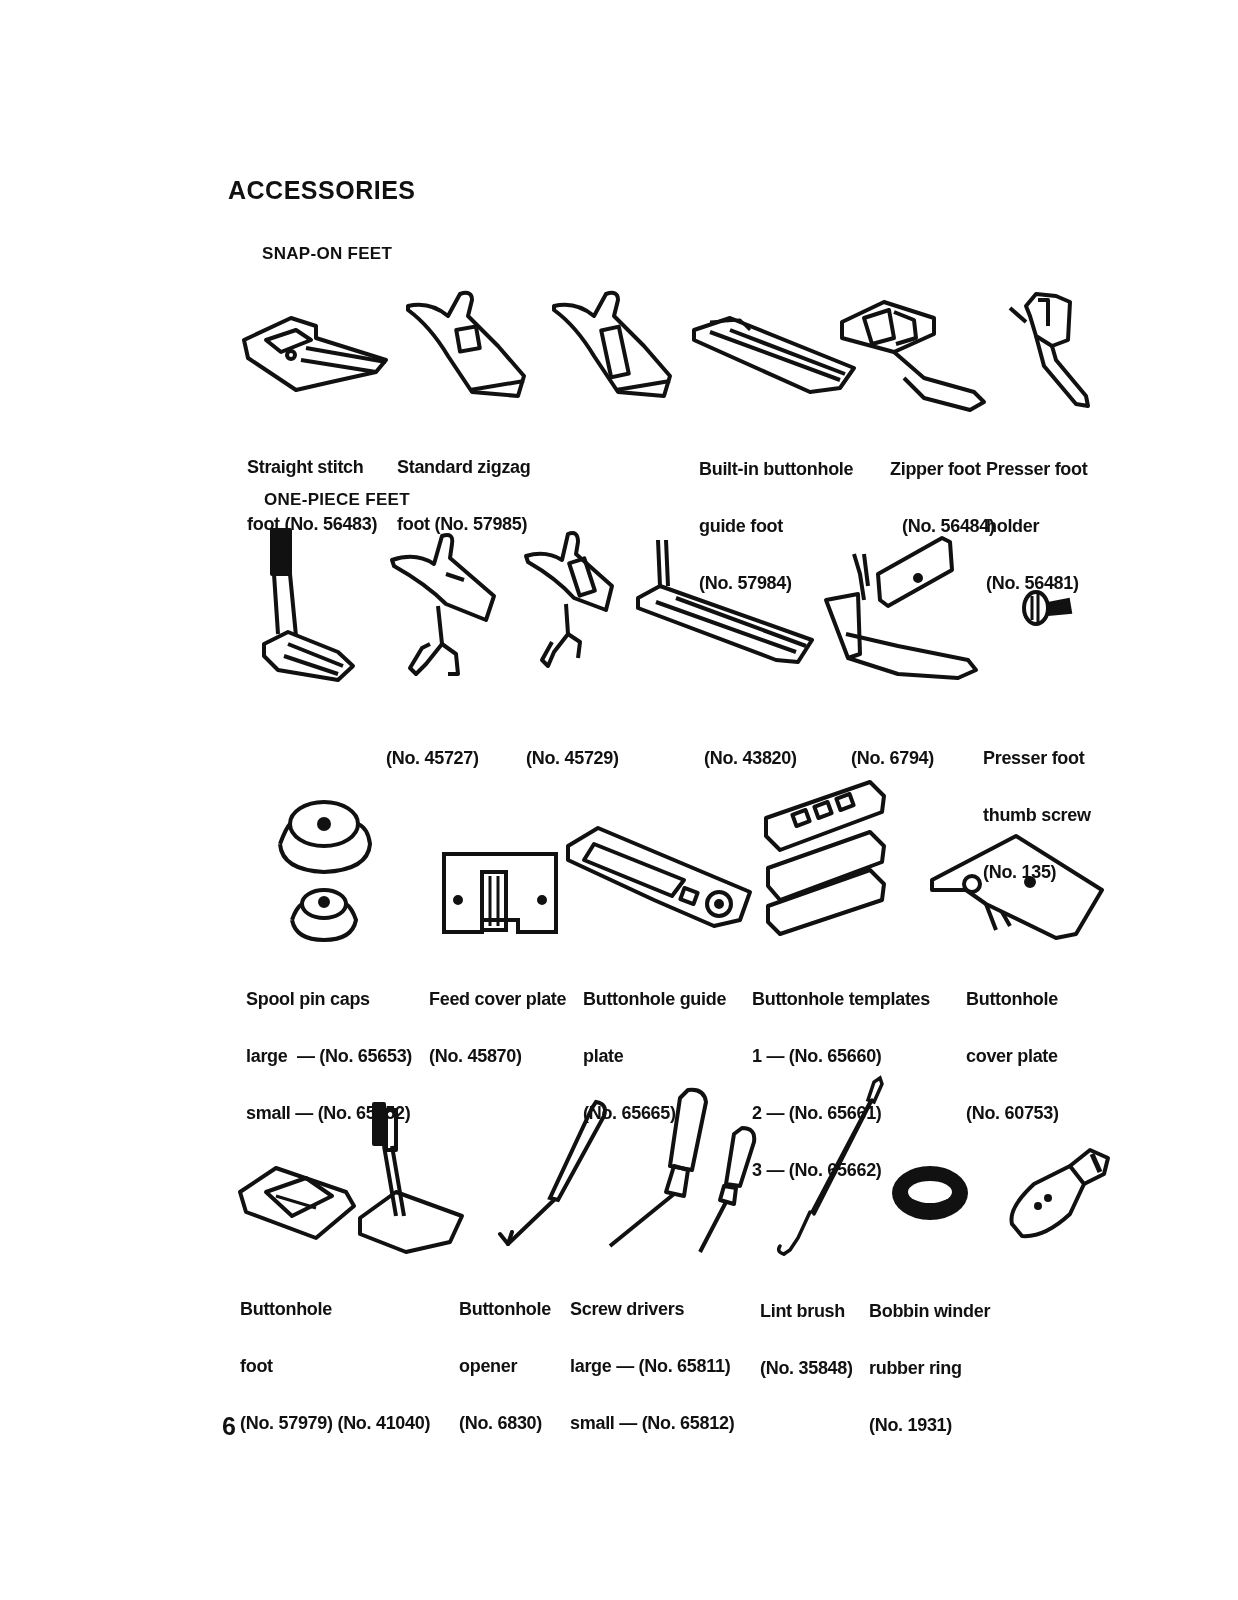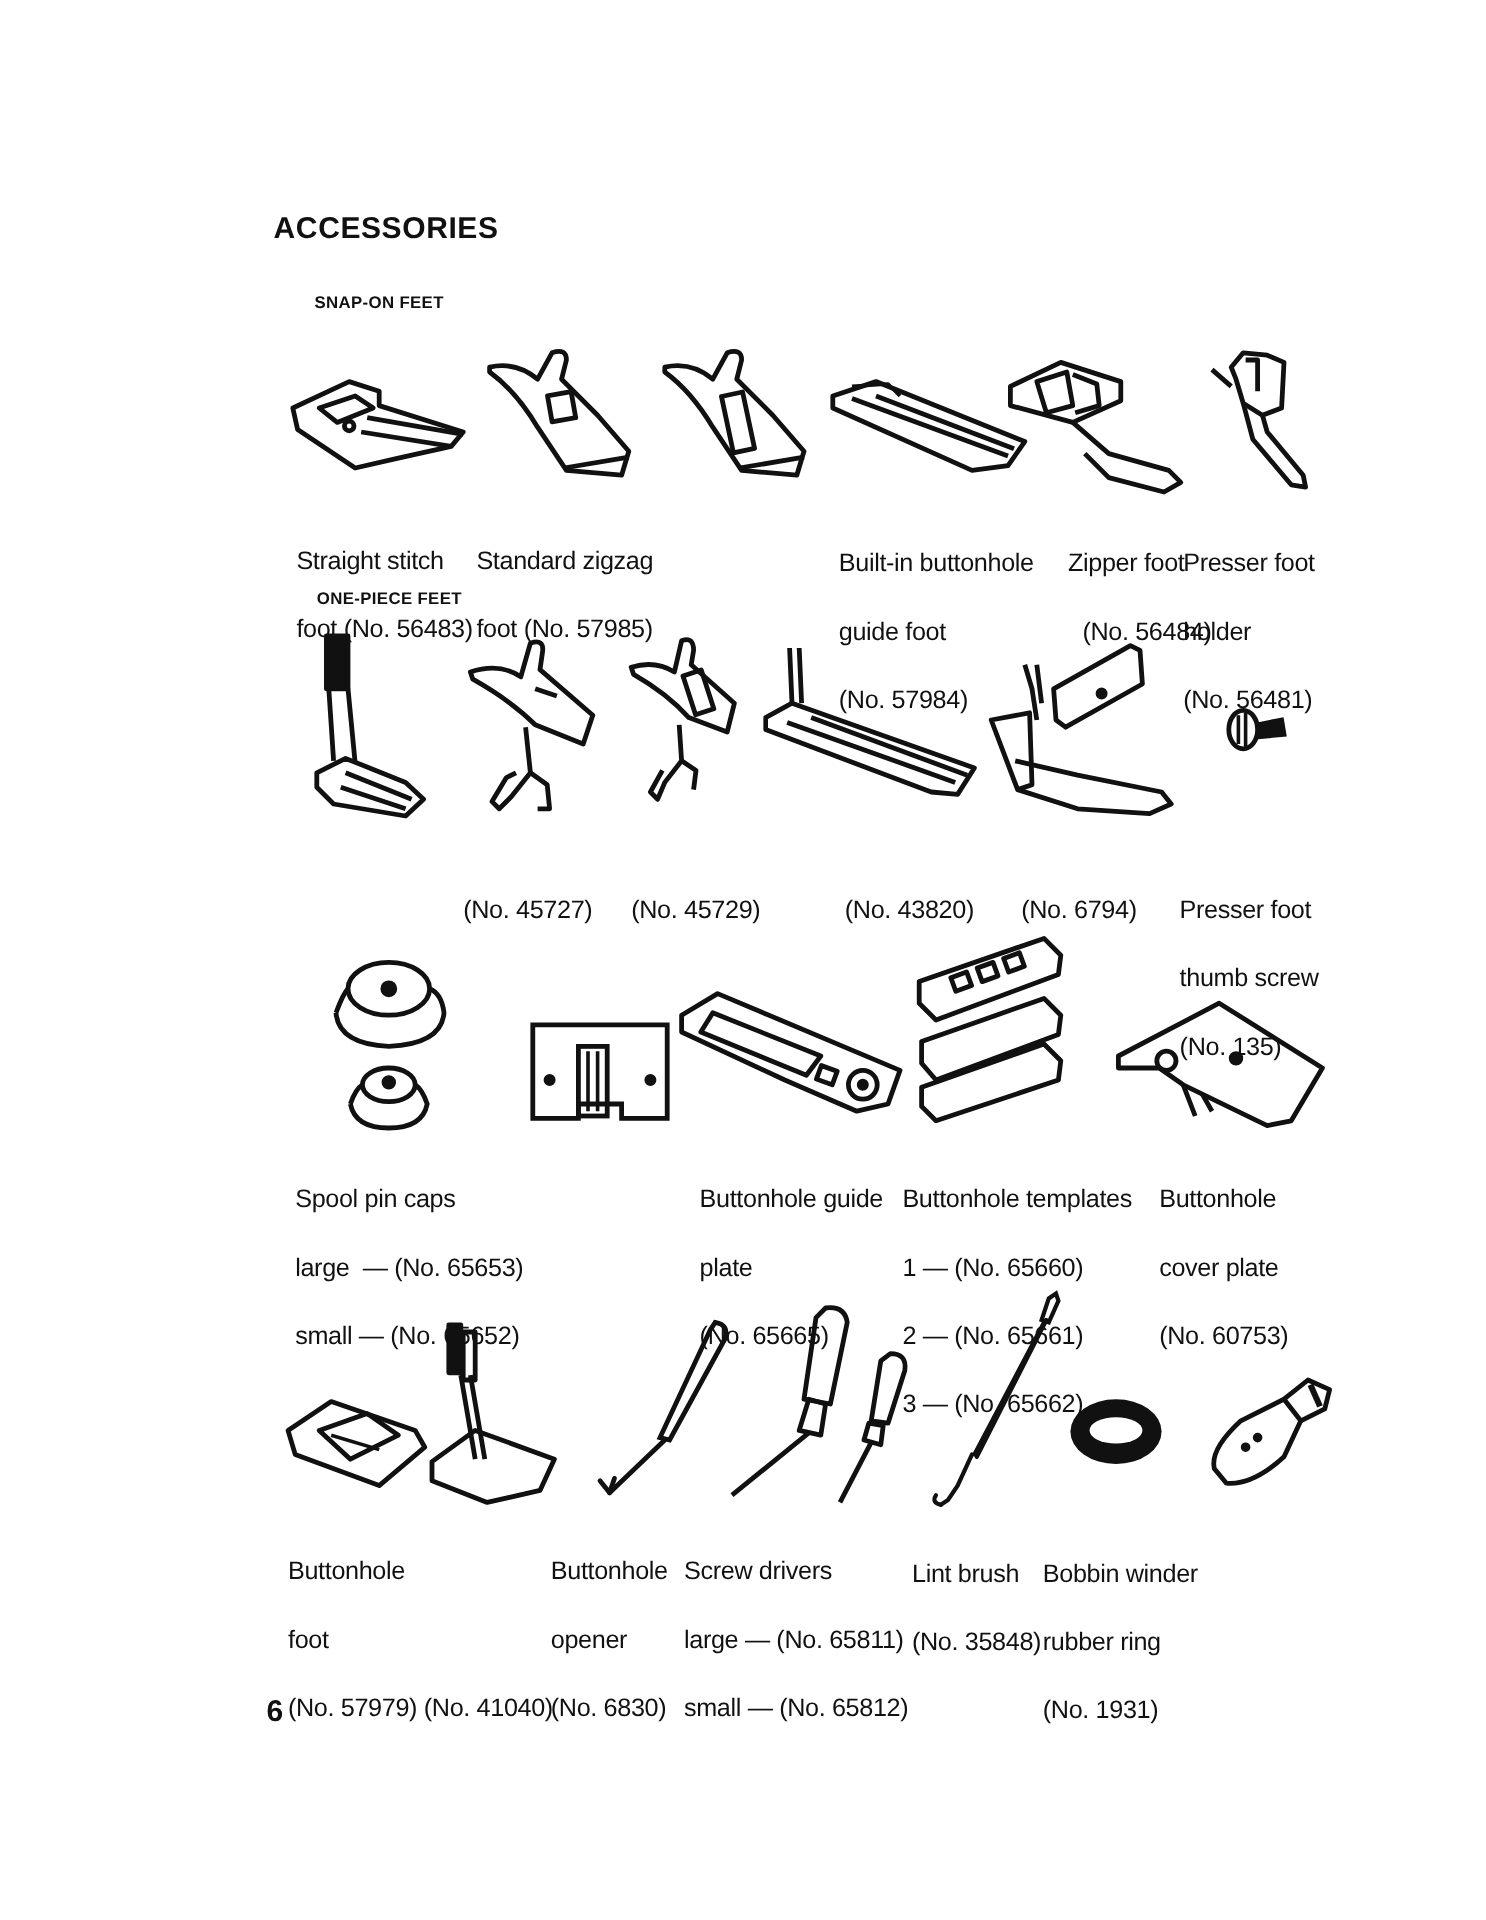--- a/index.html
+++ b/index.html
@@ -1,20 +1,20 @@
 <!DOCTYPE html>
 <html><head>
 <meta charset="utf-8">
 <style>
   html, body { margin:0; padding:0; background:#ffffff; }
   body { width:1238px; height:1600px; position:relative; overflow:hidden; font-family:"Liberation Sans", sans-serif; color:#111; }
   .page { position:absolute; left:0; top:0; width:1238px; height:1514px; }
   .h1 { position:absolute; left:228px; top:176px; font-size:25px; font-weight:bold; letter-spacing:0.5px; }
-  .h2 { position:absolute; font-size:14px; font-weight:bold; letter-spacing:0.3px; }
-  .cap { position:absolute; font-size:21px; font-weight:normal; line-height:19px; white-space:pre; letter-spacing:-0.3px; }
+  .h2 { position:absolute; font-size:17px; font-weight:bold; letter-spacing:0.3px; }
+  .cap { position:absolute; font-size:18px; font-weight:bold; line-height:19px; white-space:pre; letter-spacing:-0.3px; }
   .cap span { display:block; }
   .fig { position:absolute; }
   .fig svg { display:block; }
   .pagenum { position:absolute; left:222px; top:1412px; font-size:25px; font-weight:bold; }
 </style>
 </head>
 <body>
 
 <div class="page">
 
@@ -205,20 +205,24 @@
       <circle cx="46" cy="54" r="8"></circle>
       <circle cx="104" cy="52" r="4" fill="#111"></circle>
       <path d="M60 74 L70 100 M76 82 L84 96"></path>
     </svg>
   </div>
 
   <div class="cap" style="left:246px;top:952px;">
     <span>Spool pin caps</span>
     <span>large  — (No. 65653)</span>
     <span>small — (No. 65652)</span>
+  </div>
+  <div class="cap" style="left:429px;top:952px;">
+    <span>Feed cover plate</span>
+    <span>(No. 45870)</span>
   </div>
   <div class="cap" style="left:583px;top:952px;">
     <span>Buttonhole guide</span>
     <span>plate</span>
     <span>(No. 65665)</span>
   </div>
   <div class="cap" style="left:752px;top:952px;">
     <span>Buttonhole templates</span>
     <span>1 — (No. 65660)</span>
     <span>2 — (No. 65661)</span>

